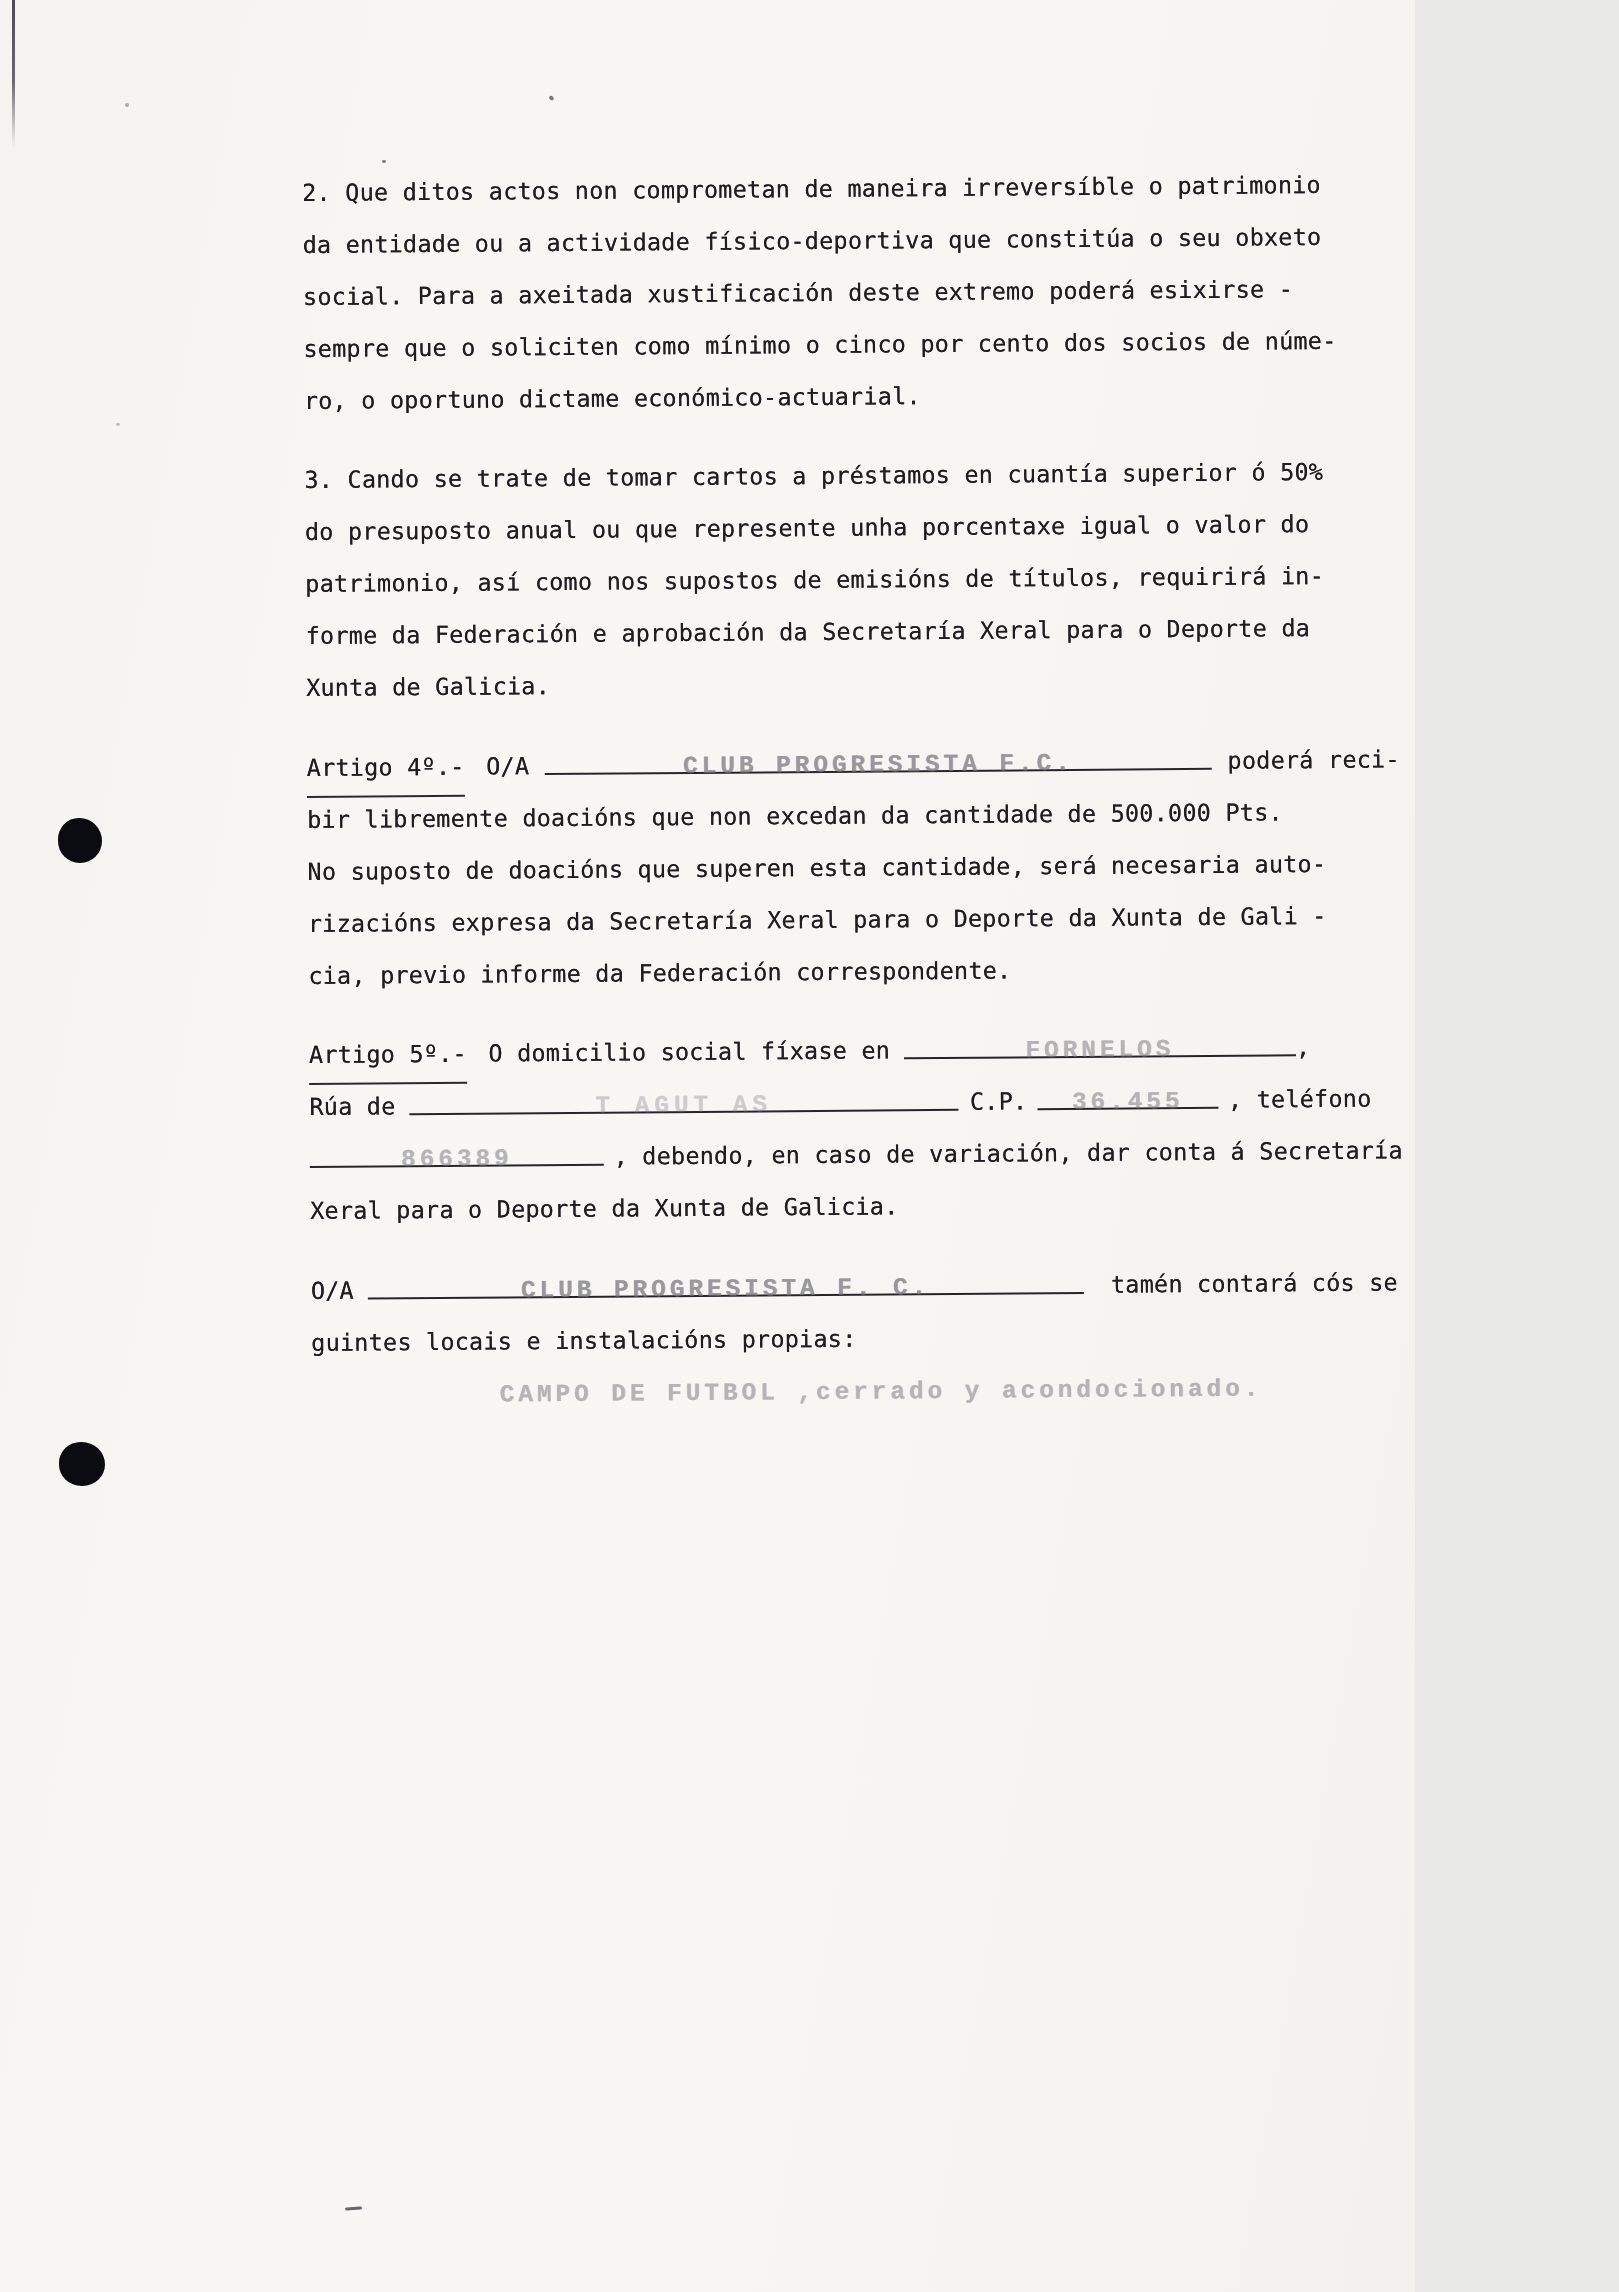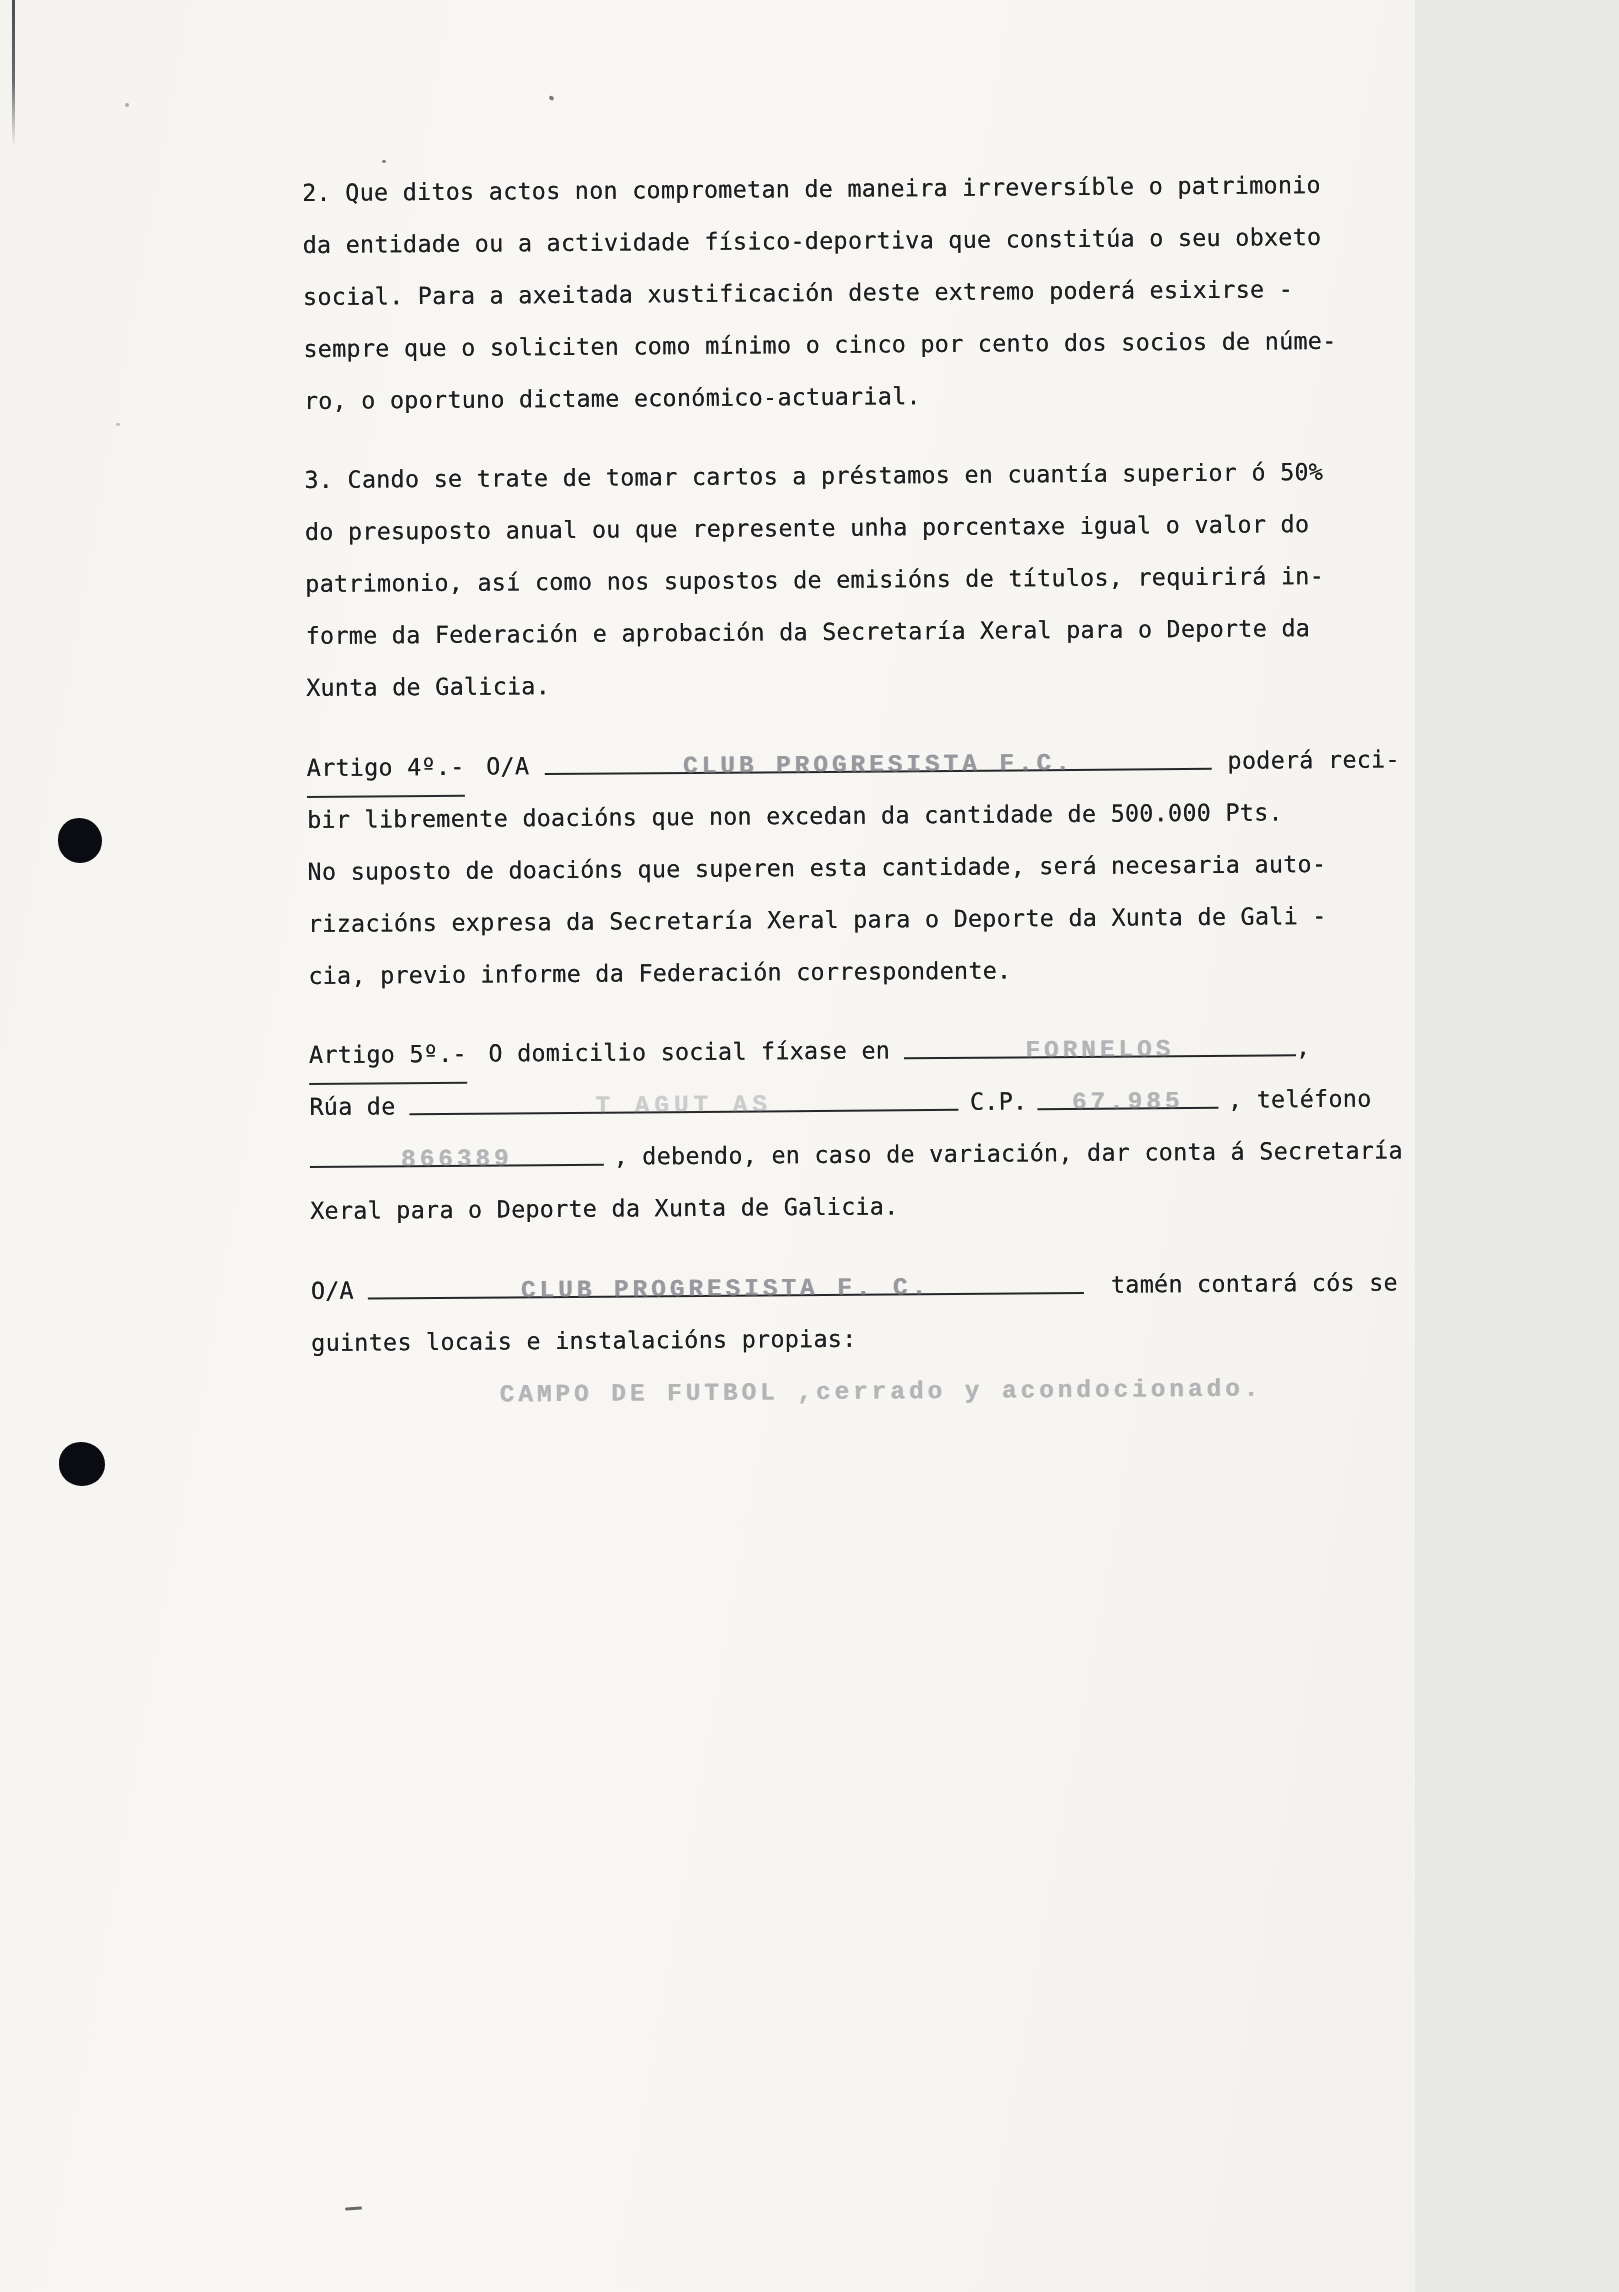--- a/index.html
+++ b/index.html
@@ -104,21 +104,21 @@
       <div class="tline">No suposto de doacións que superen esta cantidade, será necesaria auto-</div>
       <div class="tline">rizacións expresa da Secretaría Xeral para o Deporte da Xunta de Gali -</div>
       <div class="tline">cia, previo informe da Federación correspondente.</div>
     </div>
 
     <div class="para">
       <div class="tline">
         <span class="art-label">Artigo 5º.-</span><span>O domicilio social fíxase en</span><span class="blank blank-place"><span class="stamp stamp-mid">FORNELOS</span></span><span>,</span>
       </div>
       <div class="tline">
-        <span>Rúa de</span><span class="blank blank-street"><span class="stamp stamp-faint">T AGUT AS</span></span><span>C.P.</span><span class="blank blank-cp"><span class="stamp stamp-mid">67.985</span></span><span>, teléfono</span>
+        <span>Rúa de</span><span class="blank blank-street"><span class="stamp stamp-faint">T AGUT AS</span></span><span>C.P.</span><span class="blank blank-cp"><span class="stamp stamp-mid">36.455</span></span><span>, teléfono</span>
       </div>
       <div class="tline">
         <span class="blank blank-phone"><span class="stamp stamp-mid">866389</span></span><span>, debendo, en caso de variación, dar conta á Secretaría</span>
       </div>
       <div class="tline">Xeral para o Deporte da Xunta de Galicia.</div>
     </div>
 
     <div class="para">
       <div class="tline">
         <span>O/A</span><span class="blank blank-oaclub"><span class="stamp">CLUB PROGRESISTA F. C.</span></span><span>tamén contará cós se -</span>

